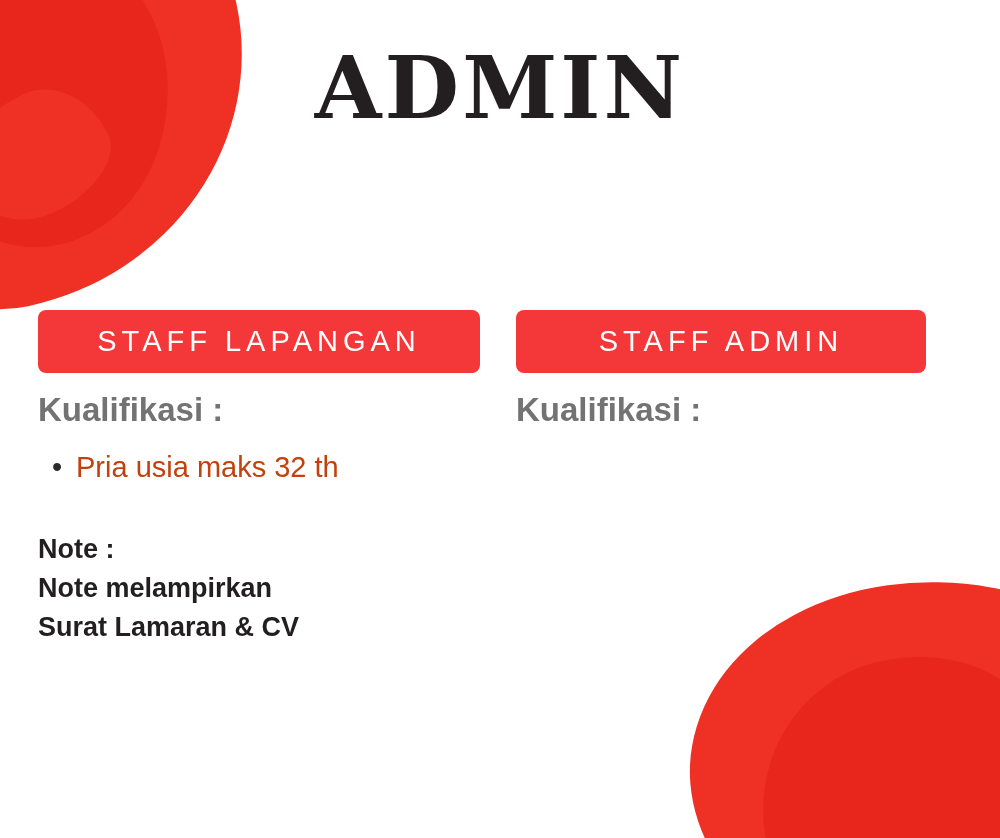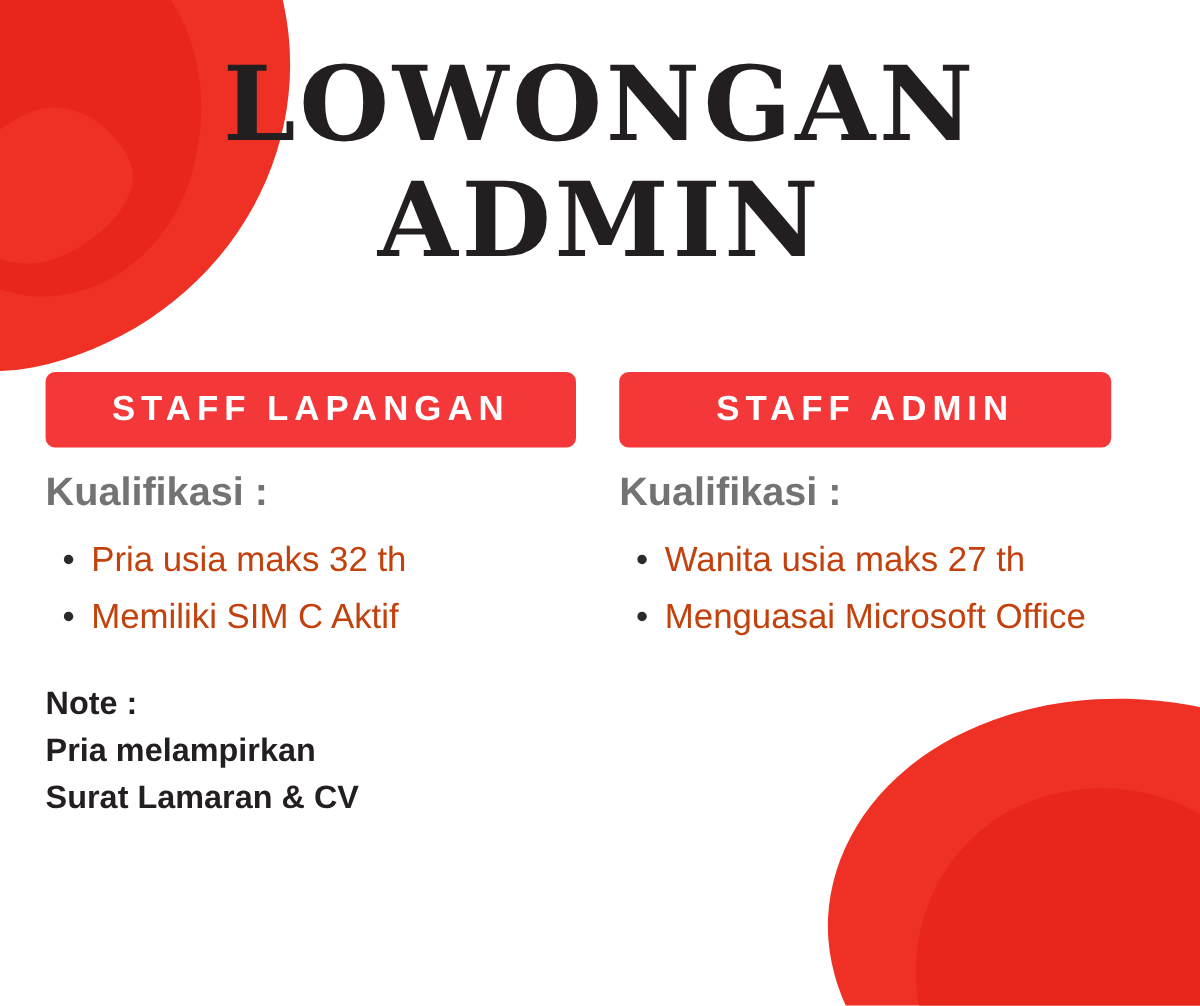--- a/index.html
+++ b/index.html
@@ -112,21 +112,21 @@
     width: 508px;
     padding-left: 24px;
     padding-right: 40px;
   }
 
   .badge {
     display: inline-block;
     background: #f4383a;
     color: #ffffff;
     font-size: 29px;
-    font-weight: 700;
+    font-weight: 400;
     letter-spacing: 5px;
     padding: 15px 30px 15px 30px;
     border-radius: 8px;
     box-sizing: border-box;
   }
   .badge-left { width: 442px; text-align: center; }
   .badge-right { width: 410px; text-align: center; }
 
   .kualifikasi {
     margin-top: 18px;
@@ -150,63 +150,57 @@
   ul.qual-list li::before {
     content: "•";
     position: absolute;
     left: -24px;
     top: 0;
     font-size: 29px;
     color: #2b2b2b;
   }
 
   .note {
-    margin-top: 30px;
+    margin-top: 40px;
     font-size: 27px;
     font-weight: 700;
     color: #231f20;
     line-height: 1.45;
   }
   .note-line { display: block; }
 </style>
 </head>
 <body>
 
 <div class="poster">
 
   <div class="blob-top"></div>
   <div class="blob-top-2"></div>
   <div class="blob-top-3"></div>
   <div class="blob-bottom"></div>
   <div class="blob-bottom-2"></div>
 
   <div class="title-wrap">
-    <div class="title-line">LOWONGAN</div>
     <div class="title-line">ADMIN</div>
   </div>
 
   <div class="columns">
 
     <div class="col col-left">
       <div class="badge badge-left">STAFF LAPANGAN</div>
       <div class="kualifikasi">Kualifikasi :</div>
       <ul class="qual-list">
         <li>Pria usia maks 32 th</li>
-        <li>Memiliki SIM C Aktif</li>
       </ul>
       <div class="note">
         <span class="note-line">Note :</span>
-        <span class="note-line">Pria melampirkan</span>
+        <span class="note-line">Note melampirkan</span>
         <span class="note-line">Surat Lamaran &amp; CV</span>
       </div>
     </div>
 
     <div class="col col-right">
       <div class="badge badge-right">STAFF ADMIN</div>
       <div class="kualifikasi">Kualifikasi :</div>
-      <ul class="qual-list">
-        <li>Wanita usia maks 27 th</li>
-        <li>Menguasai Microsoft Office</li>
-      </ul>
     </div>
 
   </div>
 </div>
 
 </body></html>

